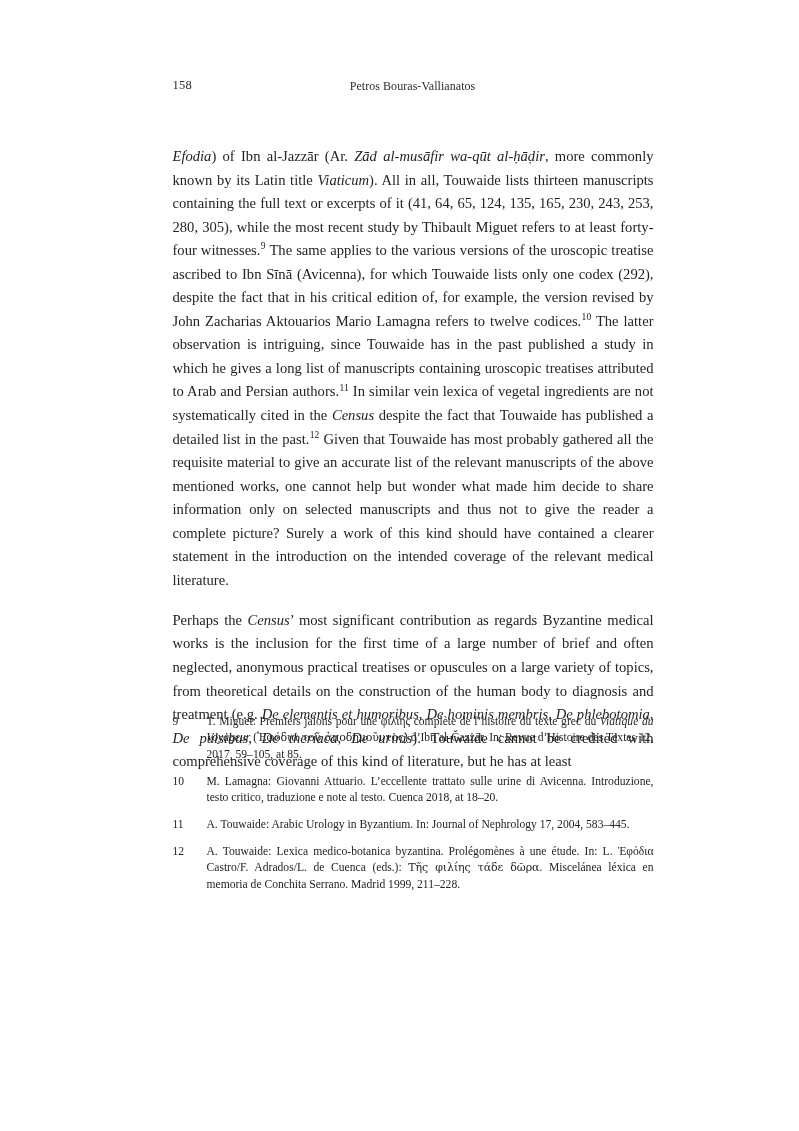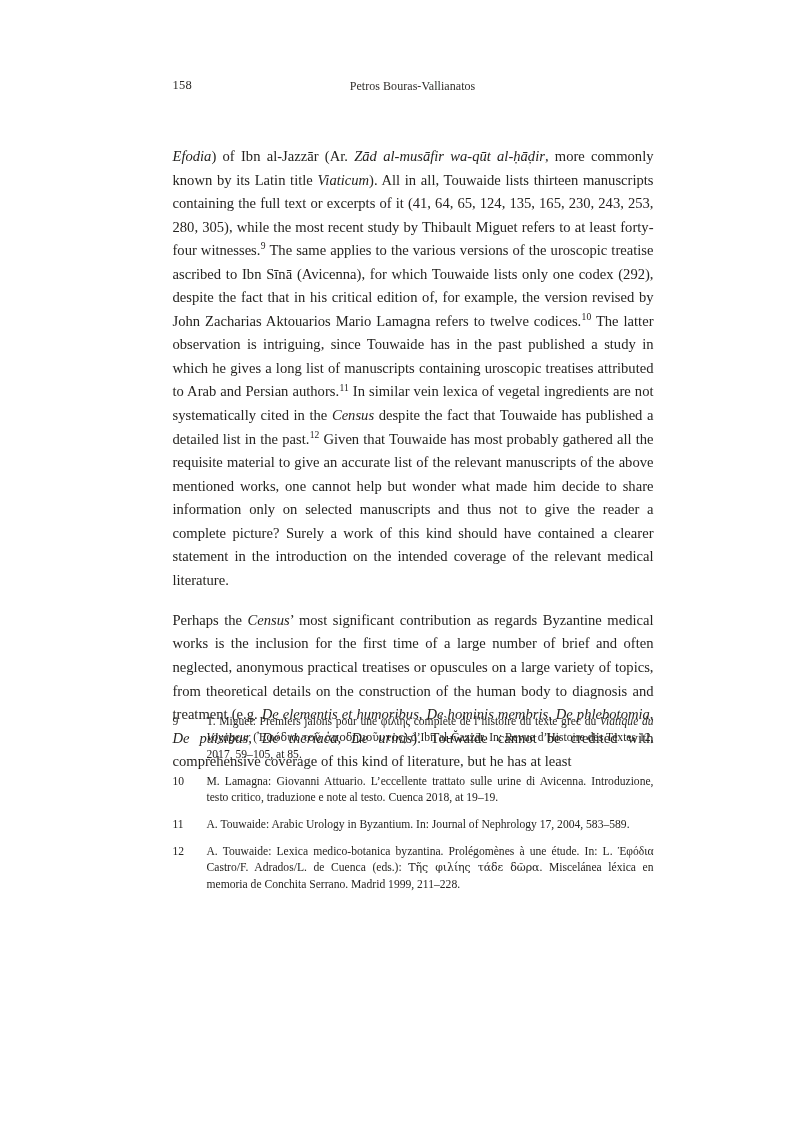--- a/index.html
+++ b/index.html
@@ -124,25 +124,25 @@
       <p class="para"><span>Perhaps the </span><em class="it">Census</em><span>’ most significant contribution as regards Byzantine medical works is the inclusion for the first time of a large number of brief and often neglected, anonymous practical treatises or opuscules on a large variety of topics, from theoretical details on the construction of the human body to diagnosis and treatment (e.g. </span><em class="it">De elementis et humoribus</em><span>, </span><em class="it">De hominis membris</em><span>, </span><em class="it">De phlebotomia</em><span>, </span><em class="it">De pulsibus</em><span>, </span><em class="it">De theriaca</em><span>, </span><em class="it">De urinis</em><span>). Touwaide cannot be credited with comprehensive coverage of this kind of literature, but he has at least</span></p>
     </div>
 
   <div class="footnotes" id="footnote-block">
       <div class="fn-item">
         <span class="fn-num">9</span>
         <span class="fn-body"><span>T. Miguet: Premiers jalons pour une φιλίης complète de l’histoire du texte grec du </span><em class="it">Viatique du Voyageur</em><span> (</span><span class="gk">Ἐφόδια τοῦ ἀποδημοῦντος</span><span>) d’Ibn al-Ğazzār. In: Revue d’Histoire des Textes 12, 2017, 59–105, at 85.</span></span>
       </div>
       <div class="fn-item">
         <span class="fn-num">10</span>
-        <span class="fn-body"><span>M. Lamagna: Giovanni Attuario. L’eccellente trattato sulle urine di Avicenna. Introduzione, testo critico, traduzione e note al testo. Cuenca 2018, at 19–19.</span></span>
+        <span class="fn-body"><span>M. Lamagna: Giovanni Attuario. L’eccellente trattato sulle urine di Avicenna. Introduzione, testo critico, traduzione e note al testo. Cuenca 2018, at 18–20.</span></span>
       </div>
       <div class="fn-item">
         <span class="fn-num">11</span>
-        <span class="fn-body"><span>A. Touwaide: Arabic Urology in Byzantium. In: Journal of Nephrology 17, 2004, 583–589.</span></span>
+        <span class="fn-body"><span>A. Touwaide: Arabic Urology in Byzantium. In: Journal of Nephrology 17, 2004, 583–445.</span></span>
       </div>
       <div class="fn-item">
         <span class="fn-num">12</span>
         <span class="fn-body"><span>A. Touwaide: Lexica medico-botanica byzantina. Prolégomènes à une étude. In: L. Ἐφόδια Castro/F. Adrados/L. de Cuenca (eds.): </span><span class="gk">Τῆς φιλίης τάδε δῶρα</span><span>. Miscelánea léxica en memoria de Conchita Serrano. Madrid 1999, 211–228.</span></span>
       </div>
     </div>
 
 </div>
 
 </body></html>

